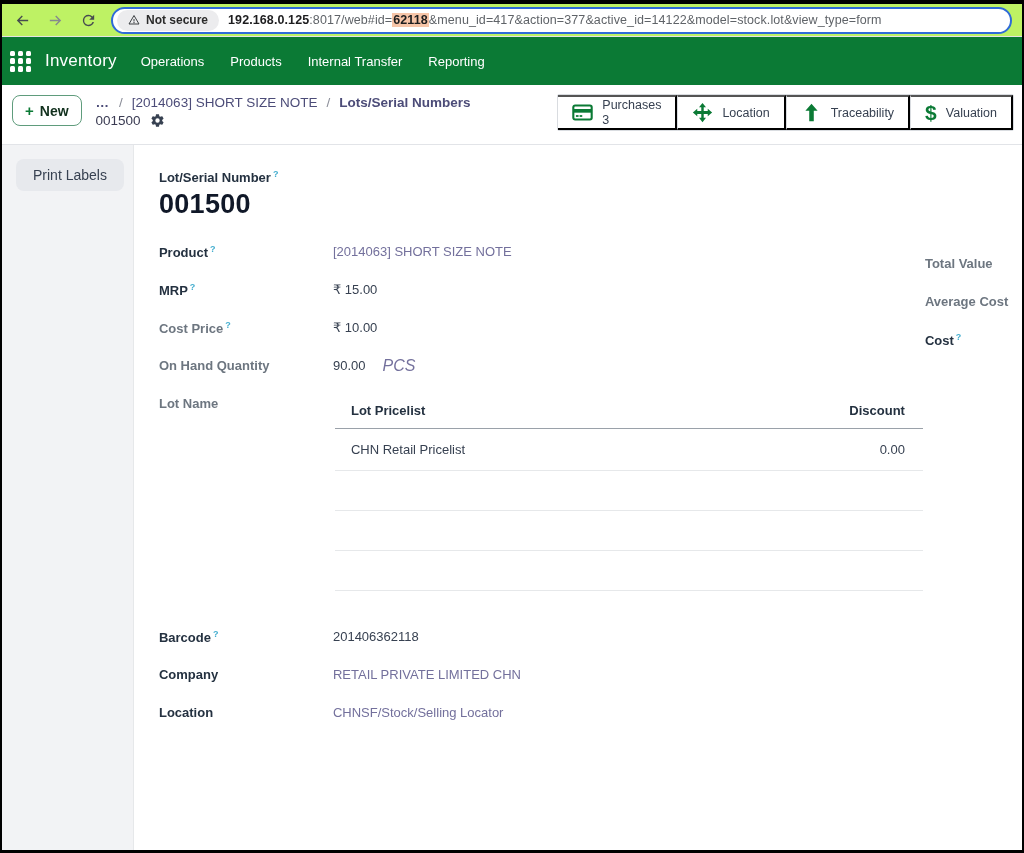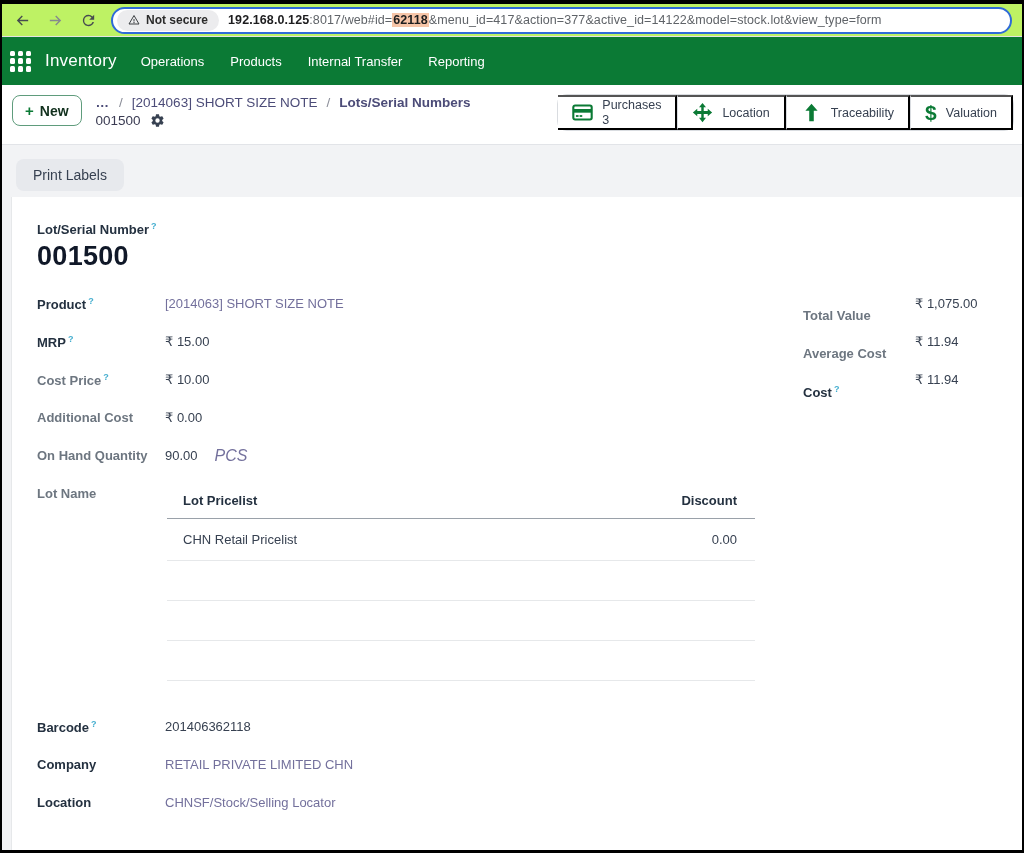--- a/index.html
+++ b/index.html
@@ -36,42 +36,42 @@
   .new-btn{flex:none; display:flex; align-items:center; gap:6px; border:1px solid #5f9c7c; border-radius:8px; background:#fff; padding:6px 12px; font-size:14px; font-weight:700; color:#11301d; cursor:pointer; margin-right:14px; margin-top:1px; font-family:inherit;}
   .new-btn .plus{color:var(--green); font-weight:700; font-size:15px;}
   .crumbs{display:flex; flex-direction:column; gap:3px; padding-top:1px; min-width:0;}
   .crumb-line{display:flex; align-items:center; gap:9px; font-size:13.5px;}
   .ellipsis{font-weight:700; color:var(--crumb); cursor:pointer; letter-spacing:1px; line-height:1;}
   .sep{color:#8a8d98;}
   .crumb-link{color:var(--crumb); cursor:pointer;}
   .crumb-current{color:var(--crumb); font-weight:700;}
   .record-name{color:#3a3b52; font-size:13.5px;}
   .gear{width:15px; height:15px; cursor:pointer;}
-  .stats{margin-left:auto; display:flex; border:1px solid #d9dce0; border-radius:10px; background:#fff; height:37px; flex:none;}
+  .stats{margin-left:auto; display:flex; border:1px solid #d9dce0; border-radius:2px; background:#fff; height:37px; flex:none;}
   .stat-btn{display:flex; align-items:center; gap:9px; padding:0 14px; border-left:1px solid #d9dce0; font-size:12.5px; color:var(--text); cursor:pointer; background:#fff; font-family:inherit;}
   .stat-btn:first-child{border-left:none;}
   .stat-btn svg{width:21px; height:21px; flex:none;}
   .stat-text{display:flex; flex-direction:column; line-height:1.2; text-align:left;}
   .dollar{color:var(--green); font-weight:700; font-size:21px; line-height:1;}
 
   
-  .lower{flex:1; background:var(--graybg); display:flex; flex-direction:column; min-height:0;}
+  .lower{flex:1; background:var(--graybg); display:flex; flex-direction:row; min-height:0;}
   .action-strip{flex:none; height:52px; padding:14px 0 0 14px;}
   .print-btn{background:var(--btnface); border:none; border-radius:8px; padding:8px 17px; font-size:14px; color:var(--text); cursor:pointer; font-family:inherit;}
   .sheet{flex:1; background:#fff; margin-left:9px; border-left:1px solid #e6e8ea; padding:24px 24px 0 25px; overflow:hidden;}
 
   .title-label{font-size:13px; font-weight:700; color:var(--dark);}
   .sheet h1{font-size:27px; font-weight:700; color:#101828; margin:4px 0 23px; letter-spacing:.3px;}
   sup.help{color:var(--help); font-size:9px; font-weight:700; margin-left:2px;}
 
   .cols{display:flex;}
   .col-left{width:766px; flex:none;}
   .col-right{flex:1; min-width:0;}
   .field-row{display:flex; align-items:flex-start; min-height:38px;}
-  .field-label{width:128px; flex:none; font-size:13px; font-weight:700; color:var(--dark); padding-top:1px;}
+  .field-label{width:174px; flex:none; font-size:13px; font-weight:700; color:var(--dark); padding-top:1px;}
   .field-label.muted{color:var(--mutedlabel); font-weight:600;}
   .col-right .field-label{width:112px;margin-top:12px;}
   .field-value{font-size:13px; color:var(--text); padding-top:1px;}
   .field-value.link{color:var(--link); cursor:pointer;}
   .suffix{color:var(--link); margin-left:17px; cursor:pointer;font-style:italic;}
 
   .lotname-block{display:flex; align-items:flex-start;}
   .ptable{width:588px; margin-left:2px; flex:none; font-size:13px;}
   .thead{display:flex; align-items:flex-end; padding:8px 18px 10px 16px; border-bottom:1px solid #9aa1a9; font-weight:700; color:var(--dark);}
   .th-right{margin-left:auto;}
@@ -205,24 +205,20 @@
             </div>
             <div class="field-row">
               <div class="field-label">MRP<sup class="help">?</sup></div>
               <span class="field-value">₹ 15.00</span>
             </div>
             <div class="field-row">
               <div class="field-label muted">Cost Price<sup class="help">?</sup></div>
               <span class="field-value">₹ 10.00</span>
             </div>
             <div class="field-row">
-              <div class="field-label muted">Additional Cost</div>
-              <span class="field-value">₹ 0.00</span>
-            </div>
-            <div class="field-row">
               <div class="field-label muted">On Hand Quantity</div>
               <span class="field-value">90.00</span>
               <span class="suffix">PCS</span>
             </div>
           </div>
         <div class="col-right">
             <div class="field-row">
               <div class="field-label muted">Total Value</div>
               <span class="field-value">₹ 1,075.00</span>
             </div>

